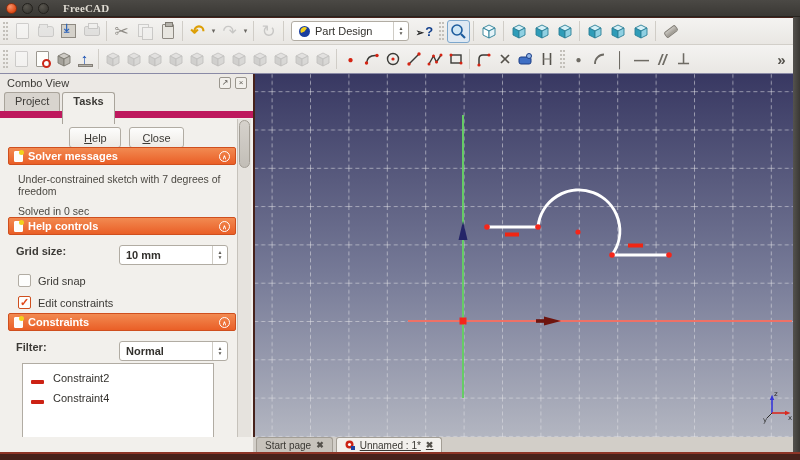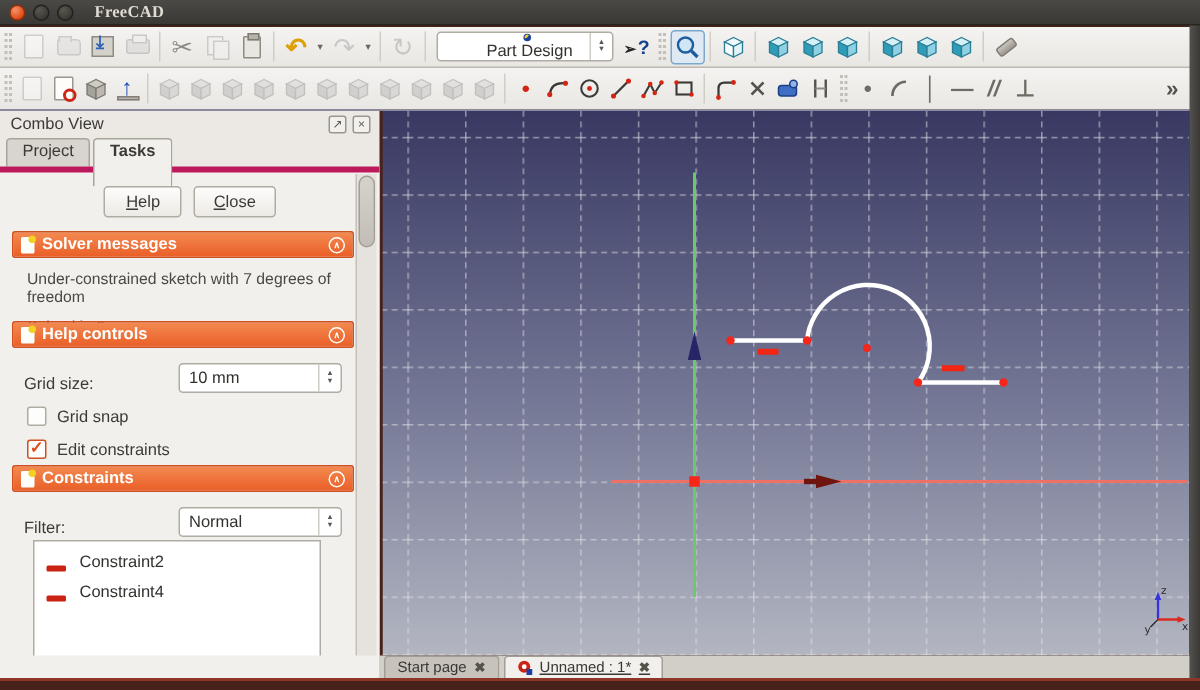--- a/index.html
+++ b/index.html
@@ -55,37 +55,37 @@
   
   .panel { position:absolute; left:0; top:74px; width:253px; height:378px; background:#ece9e5; }
   .panel-head { height:18px; display:flex; align-items:center; font-size:11px; color:#3c3a36; padding-left:7px; }
   .ph-btns { margin-left:auto; display:flex; gap:4px; padding-right:6px; }
   .phb { width:12px; height:12px; border:1px solid #9a968e; background:#f2f0ec; border-radius:2px;
          font-size:8px; line-height:10px; text-align:center; color:#5c5953; }
   .ptabs { display:flex; padding-left:4px; height:19px; }
   .ptab { padding:2px 10px 0; font-size:11px; color:#3c3a36; border:1px solid #a9a49b; border-bottom:none;
           border-radius:3px 3px 0 0; background:#d8d4ce; margin-right:2px; height:32px; }
   .ptab.active { background:#f2f0ec; font-weight:bold; position:relative; z-index:2; }
-  .pbody { position:absolute; left:0; top:37px; width:253px; height:341px; background:#f2f0ec; border-top:4px solid #be185d; }
+  .pbody { position:absolute; left:0; top:37px; width:253px; height:341px; background:#f2f0ec; border-top:7px solid #be185d; }
   .btnrow { display:flex; justify-content:center; gap:8px; margin-top:9px; }
   .pbtn { min-width:52px; height:21px; padding:0 12px; background:linear-gradient(#fdfdfc,#edeae5);
           border:1px solid #b1aca3; border-radius:3px; font-size:11px; color:#3c3a36;
           display:flex; align-items:center; justify-content:center; }
   .pbtn .ul::first-letter { text-decoration:underline; }
   .pbtn .ul { display:inline-block; }
   .section { position:absolute; left:8px; width:228px; }
   .sec-head { height:18px; background:linear-gradient(#f28a51,#ea5f27); border:1px solid #cf4f1e; border-radius:2px;
               display:flex; align-items:center; color:#fff; font-size:11px; font-weight:bold; padding:0 5px; }
   .sec-title { margin-left:5px; flex:1; }
   .sec-pg { width:9px; height:11px; background:#fdfdfb; border:1px solid #fff; border-radius:1px; position:relative; }
   .sec-pg:after { content:""; position:absolute; right:-2px; top:-2px; width:5px; height:5px; border-radius:50%; background:#f3d11d; }
   .sec-col { width:11px; height:11px; border:1px solid #fff; border-radius:50%; font-size:6px; line-height:10px; text-align:center; color:#fff; }
   .sec-body { font-size:10.5px; color:#4b4842; }
   .msg { margin:8px 0 0 10px; }
-  .formrow { display:flex; align-items:flex-end; margin:10px 8px 0; }
+  .formrow { display:flex; align-items:flex-start; margin:10px 8px 0;font-weight:bold; }
   .formrow label { font-size:11px; color:#3c3a36; }
   .combo { margin-left:auto; width:109px; height:20px; background:#fff; border:1px solid #b1aca3; border-radius:3px;
            display:flex; align-items:center; font-size:11px; color:#33312d; padding-left:6px; position:relative; }
   .spin { position:absolute; right:0; top:0; width:15px; height:18px; border-left:1px solid #cfccc5;
           display:flex; flex-direction:column; align-items:center; justify-content:center; font-size:5px; color:#5c5953; line-height:5px; }
   .chkrow { display:flex; align-items:center; margin:9px 0 0 10px; font-size:11px; color:#3c3a36; }
   .chk { width:13px; height:13px; background:#fdfdfc; border:1px solid #b1aca3; border-radius:2px; margin-right:7px;
          font-size:11px; line-height:11px; text-align:center; color:#e0481a; font-weight:bold; }
   .chk.on { border-color:#cf4f1e; }
   .listbox { position:absolute; left:14px; right:22px; top:50px; bottom:-92px; background:#fff; border:1px solid #b1aca3; }
@@ -155,21 +155,21 @@
     <div class="caret">▾</div>
     <div class="ic dis">
         <span class="gray-glyph">↷</span>
       </div>
     <div class="caret">▾</div>
     <div class="sep"></div>
     <div class="ic dis">
         <span class="gray-glyph">↻</span>
       </div>
     <div class="sep"></div>
-    <div class="combo" style="width:118px; margin:0 4px;flex-direction:column;">
+    <div class="combo" style="width:118px; margin:0 4px;">
       <svg width="13" height="13" style="margin-right:4px" viewBox="0 0 13 13">
           <circle cx="6.5" cy="6.5" r="5.5" fill="#1b3fa0"></circle>
           <path d="M3,8 A4,4 0 0 1 9,3 L6.5,6.5 Z" fill="#f3d11d"></path>
         </svg>
       <span>Part Design</span>
       <span class="spin">
           <span>▲</span>
           <span>▼</span>
         </span>
     </div>
@@ -409,21 +409,21 @@
     <div class="pbody">
       <div class="btnrow">
         <div class="pbtn">
             <span class="ul">Help</span>
           </div>
         <div class="pbtn">
             <span class="ul">Close</span>
           </div>
       </div>
 
-      <div class="section" style="top:39px">
+      <div class="section" style="top:29px">
         <div class="sec-head">
           <span class="sec-pg"></span>
           <span class="sec-title">Solver messages</span>
           <span class="sec-col">∧</span>
         </div>
         <div class="sec-body">
           <div class="msg">Under-constrained sketch with 7 degrees of freedom</div>
           <div class="msg">Solved in 0 sec</div>
         </div>
       </div>

